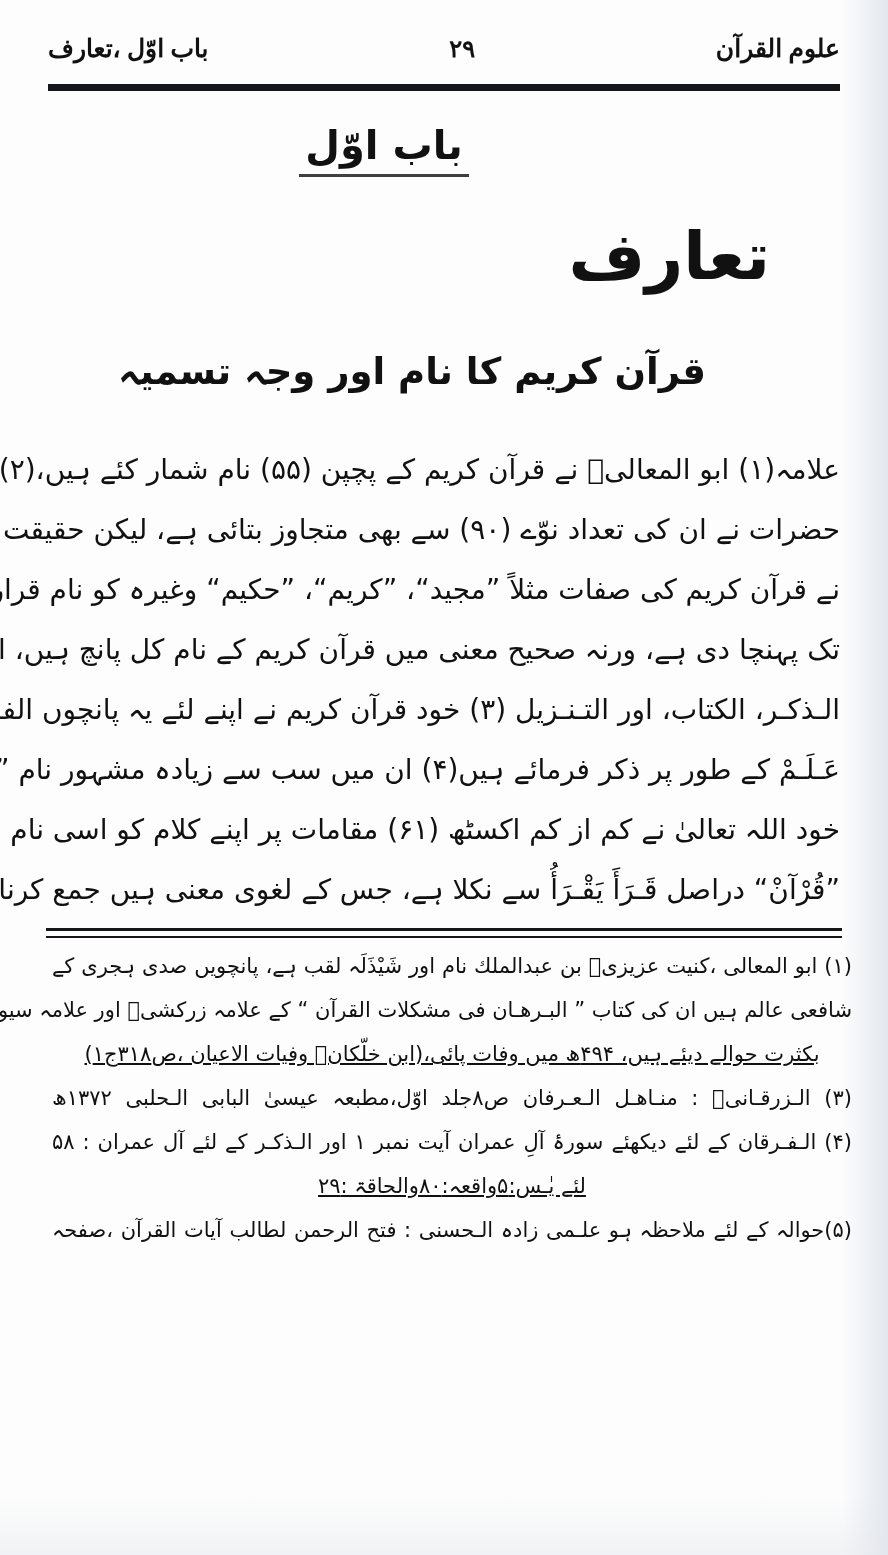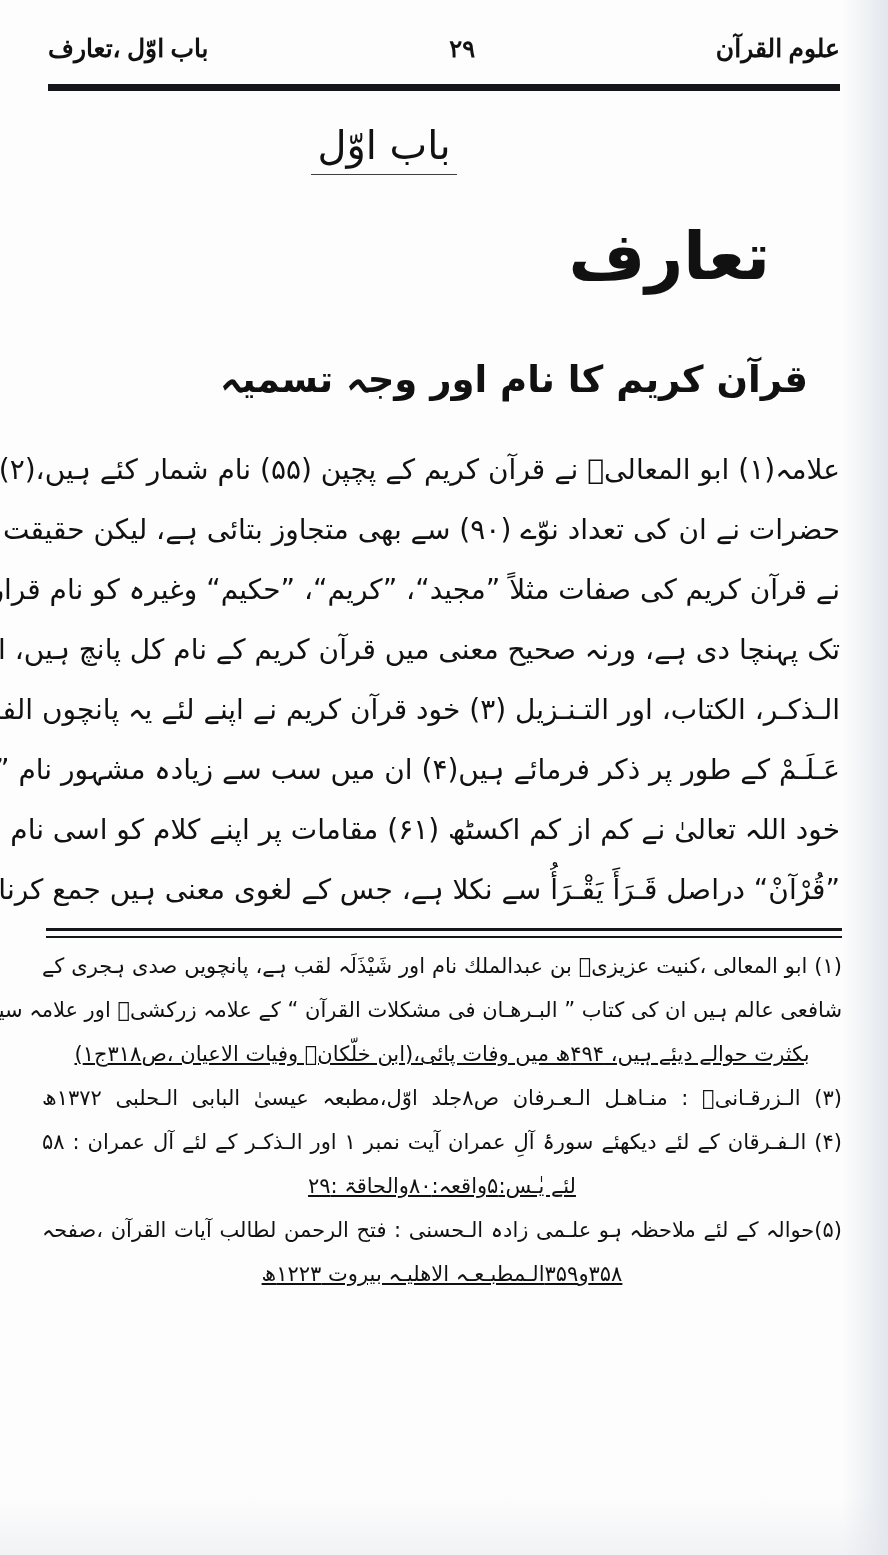--- a/index.html
+++ b/index.html
@@ -72,23 +72,23 @@
   .chapter-title-wrap {
     position: absolute;
     top: 122px;
     right: 48px;
     width: 792px;
     text-align: center;
   }
   .chapter-title {
     display: inline-block;
     font-size: 40px;
-    font-weight: 400;
+    font-weight: 700;
     padding: 0 6px 6px 6px;
-    border-bottom: 1px solid #404040;
+    border-bottom: 3px solid #404040;
     transform: translateX(-60px);
   }
 
   
   .section-title-wrap {
     position: absolute;
     top: 216px;
     right: 48px;
     width: 792px;
     text-align: right;
@@ -97,24 +97,24 @@
     display: inline-block;
     font-size: 66px;
     font-weight: 700;
     transform: translateX(-70px);
     line-height: 1.25;
   }
 
   
   .subheading-wrap {
     position: absolute;
-    top: 356px;
-    right: 48px;
-    width: 792px;
-    text-align: right;
+    top: 348px;
+    right: 48px;
+    width: 792px;
+    text-align: center;
   }
   .subheading {
     display: inline-block;
     font-size: 37px;
     font-weight: 700;
     transform: translateX(-32px);
     line-height: 1.3;
   }
 
   
@@ -143,21 +143,21 @@
     height: 5px;
     border-top: 3px solid #15161a;
     border-bottom: 2px solid #15161a;
     box-sizing: content-box;
   }
 
   
   .footnotes {
     position: absolute;
     top: 944px;
-    right: 46px;
+    right: 36px;
     width: 800px;
   }
   .footnote {
     margin-bottom: 0px;
   }
   .fn-line {
     font-size: 21px;
     line-height: 44px;
     height: 44px;
     white-space: nowrap;
@@ -223,18 +223,17 @@
       <div class="fn-line">(۳)  الـزرقـانیؒ : منـاهـل الـعـرفان ص۸جلد اوّل،مطبعہ عیسیٰ البابی الـحلبی ۱۳۷۲ھ</div>
     </div>
 
     <div class="footnote">
       <div class="fn-line">(۴) الـفـرقان کے لئے دیکھئے سورۂ آلِ عمران آیت نمبر ۱ اور الـذکـر کے لئے آل عمران : ۵۸</div>
       <div class="fn-line center">لئے یٰـس:۵واقعہ:۸۰والحاقۃ :۲۹</div>
     </div>
 
     <div class="footnote">
       <div class="fn-line">(۵)حوالہ کے لئے ملاحظہ ہو علـمی زادہ الـحسنی : فتح الرحمن لطالب آیات القرآن ،صفحہ</div>
-      <div class="fn-line center">۳۵۸و۳۵۹الـمطبـعـہ الاھلیـہ بیروت ۱۲۲۳ھ</div>
     </div>
 
   </div>
 
 </div>
 
 </body></html>

